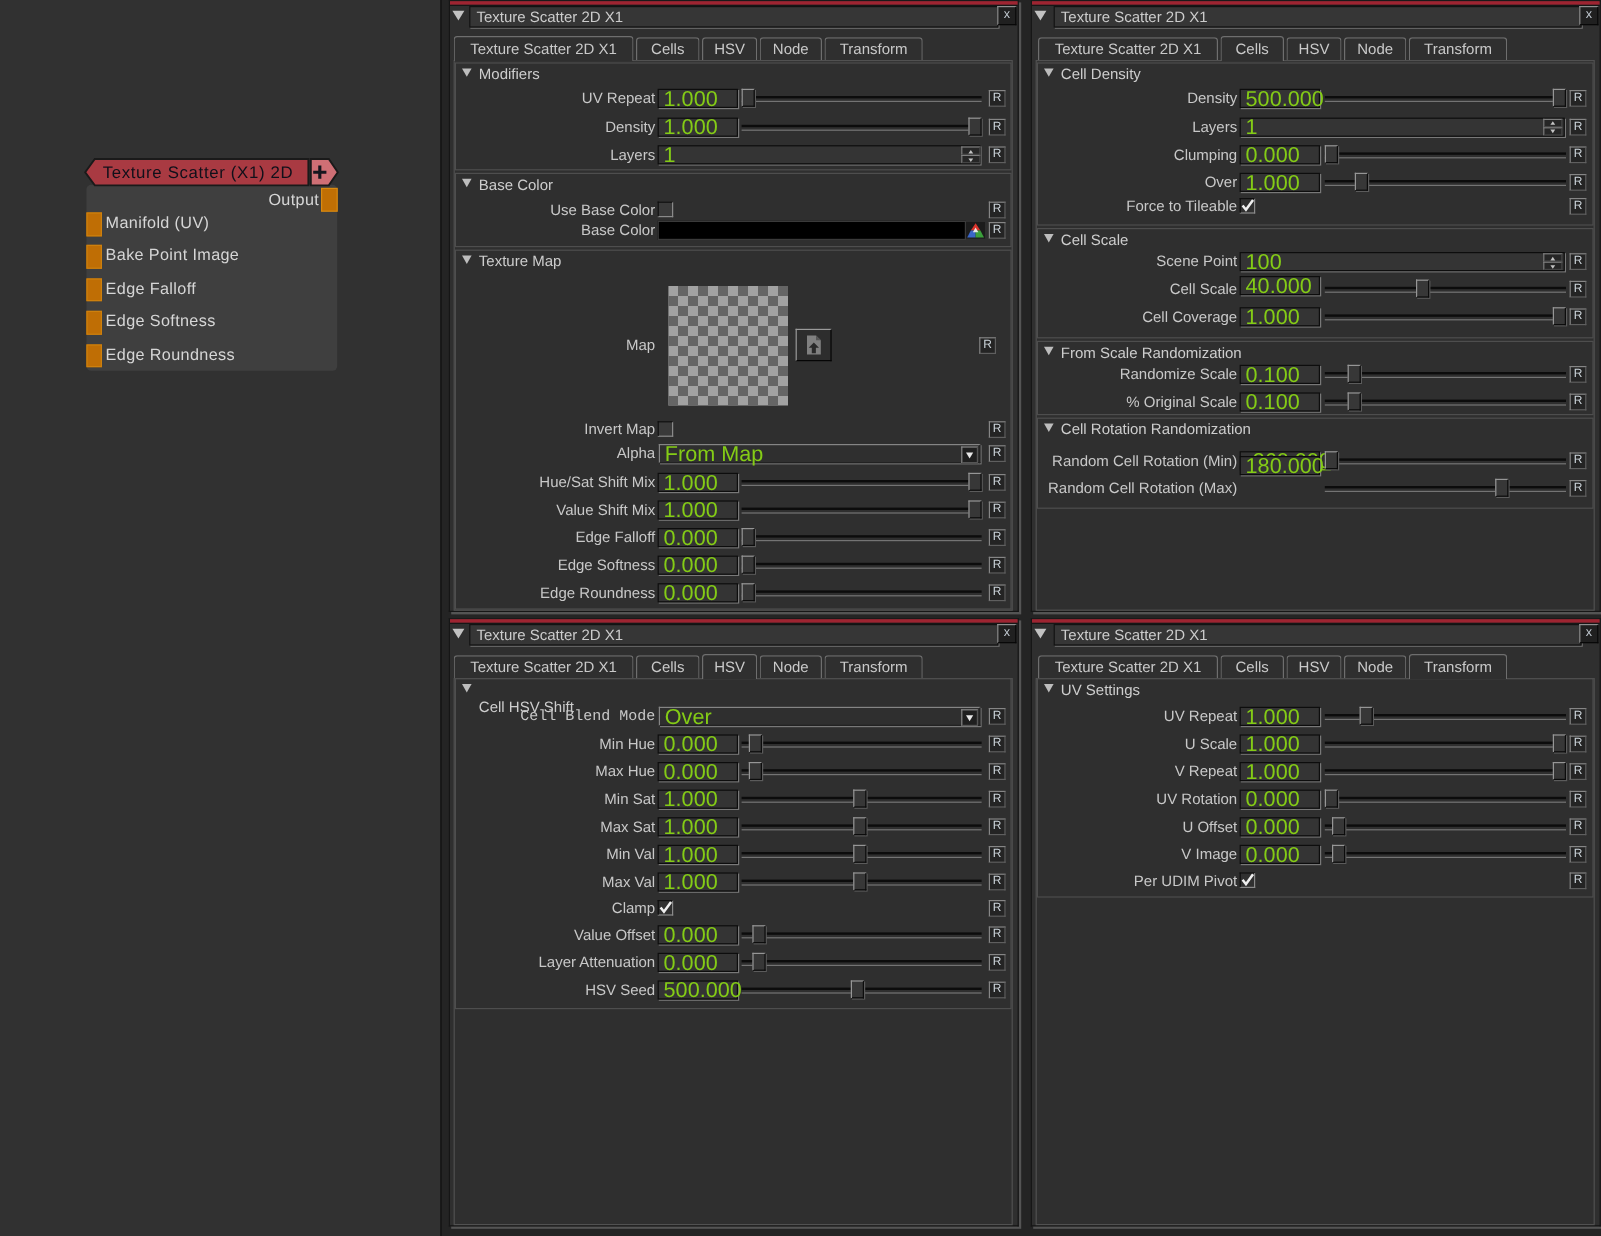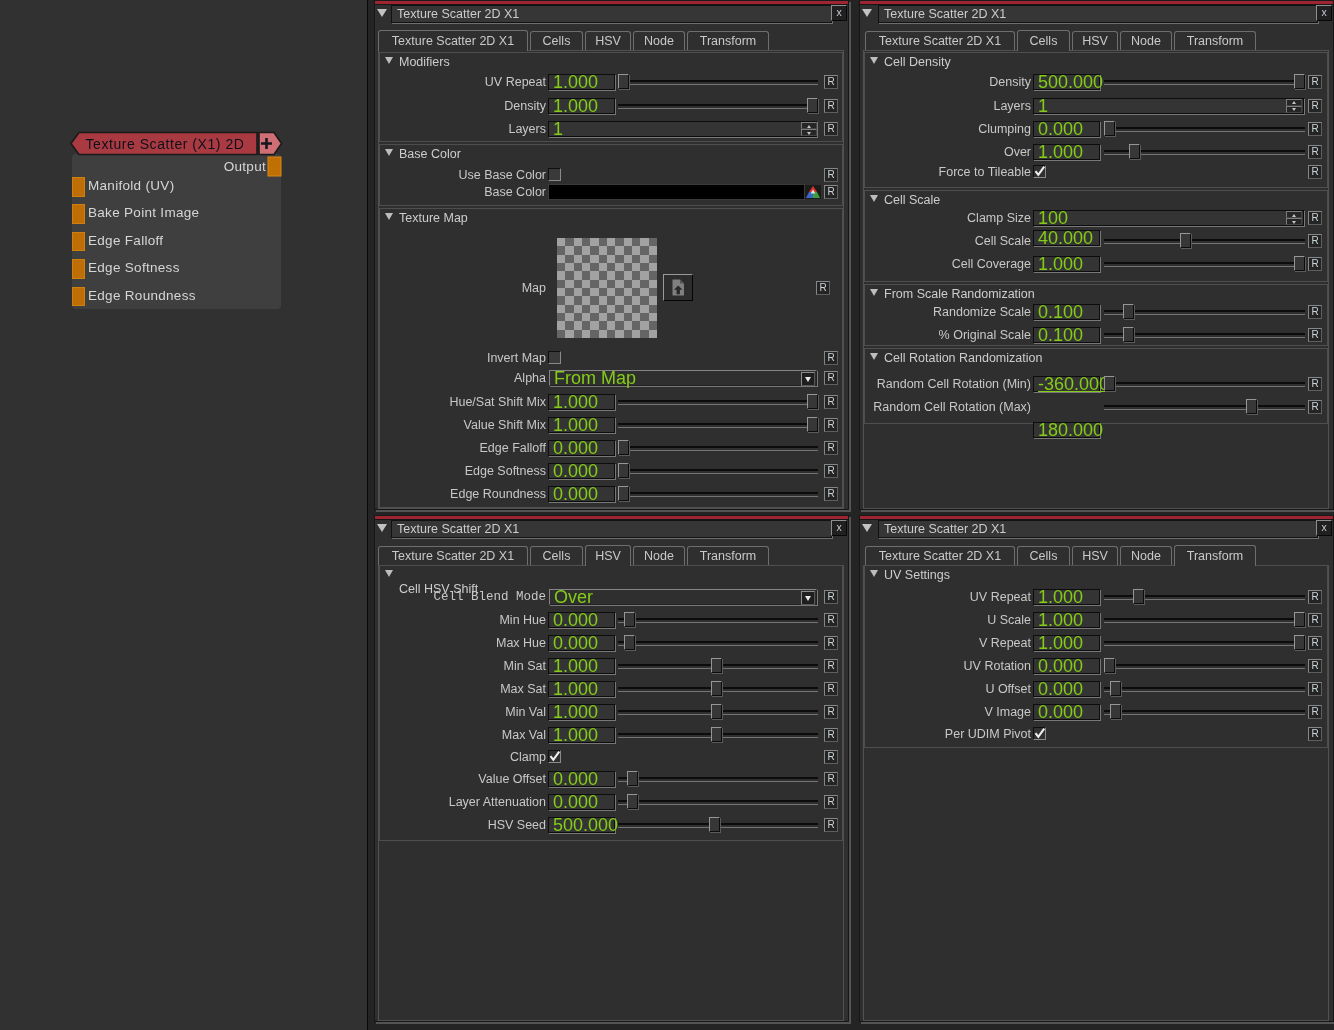--- a/index.html
+++ b/index.html
@@ -338,21 +338,21 @@
 <div class="p lbl" style="left:731px;top:164px;width:300px;">Force to Tileable</div>
 <div class="p chk on" style="left:1033px;top:165px;">
     <svg width="13" height="13" viewBox="0 0 13 13" style="position:absolute;left:-1px;top:-1px;">
       <path d="M2.5 6.2 L5.3 9.8 L11.2 1.6" stroke="#efefef" stroke-width="2.1" fill="none"></path>
     </svg>
   </div>
 <div class="p rbtn" style="left:1308px;top:165px;">R</div>
 <div class="p sec" style="left:864px;top:190px;width:462px;height:90px;"></div>
 <div class="p stri" style="left:870px;top:195px;"></div>
 <div class="p shl" style="left:884px;top:193px;width:300px;">Cell Scale</div>
-<div class="p lbl" style="left:731px;top:210px;width:300px;">Clamp Size</div>
+<div class="p lbl" style="left:731px;top:210px;width:300px;">Scene Point</div>
 <div class="p fld" style="left:1033px;top:210px;width:265px;">100</div>
 <div class="p spb" style="left:1286px;top:211px;">
     <div class="upa"></div>
   </div>
 <div class="p spb" style="left:1286px;top:218px;">
     <div class="dna"></div>
   </div>
 <div class="p rbtn" style="left:1308px;top:211px;">R</div>
 <div class="p lbl" style="left:731px;top:233px;width:300px;">Cell Scale</div>
 <div class="p fld" style="left:1033px;top:230px;width:61px;">40.000</div>
@@ -379,21 +379,21 @@
 <div class="p rbtn" style="left:1308px;top:328px;">R</div>
 <div class="p sec" style="left:864px;top:348px;width:462px;height:74px;"></div>
 <div class="p stri" style="left:870px;top:353px;"></div>
 <div class="p shl" style="left:884px;top:351px;width:300px;">Cell Rotation Randomization</div>
 <div class="p lbl" style="left:731px;top:376px;width:300px;">Random Cell Rotation (Min)</div>
 <div class="p fld" style="left:1033px;top:376px;width:61px;text-decoration:underline;">-360.000</div>
 <div class="p trk2" style="left:1104px;top:382px;width:201px;"></div>
 <div class="p hnd" style="left:1104px;top:376px;"></div>
 <div class="p rbtn" style="left:1308px;top:377px;">R</div>
 <div class="p lbl" style="left:731px;top:399px;width:300px;">Random Cell Rotation (Max)</div>
-<div class="p fld" style="left:1033px;top:422px;width:61px;">180.000</div>
+<div class="p fld" style="left:1033px;top:380px;width:61px;">180.000</div>
 <div class="p trk2" style="left:1104px;top:405px;width:201px;"></div>
 <div class="p hnd" style="left:1246px;top:399px;"></div>
 <div class="p rbtn" style="left:1308px;top:400px;">R</div>
 <div class="p panel" style="left:859px;top:515px;width:473px;height:505px;"></div>
 <div class="p" style="left:860px;top:516px;width:473px;height:2.5px;background:#9e2431;"></div>
 <div class="p" style="left:860px;top:519px;width:473px;height:1px;background:#161616;"></div>
 <div class="p tri" style="left:862px;top:524px;"></div>
 <div class="p tfield" style="left:878px;top:520px;width:433px;">Texture Scatter 2D X1</div>
 <div class="p xbtn" style="left:1316px;top:520px;">x</div>
 <div class="p tab" style="left:865px;top:546px;width:148px;height:18px;">Texture Scatter 2D X1</div>

